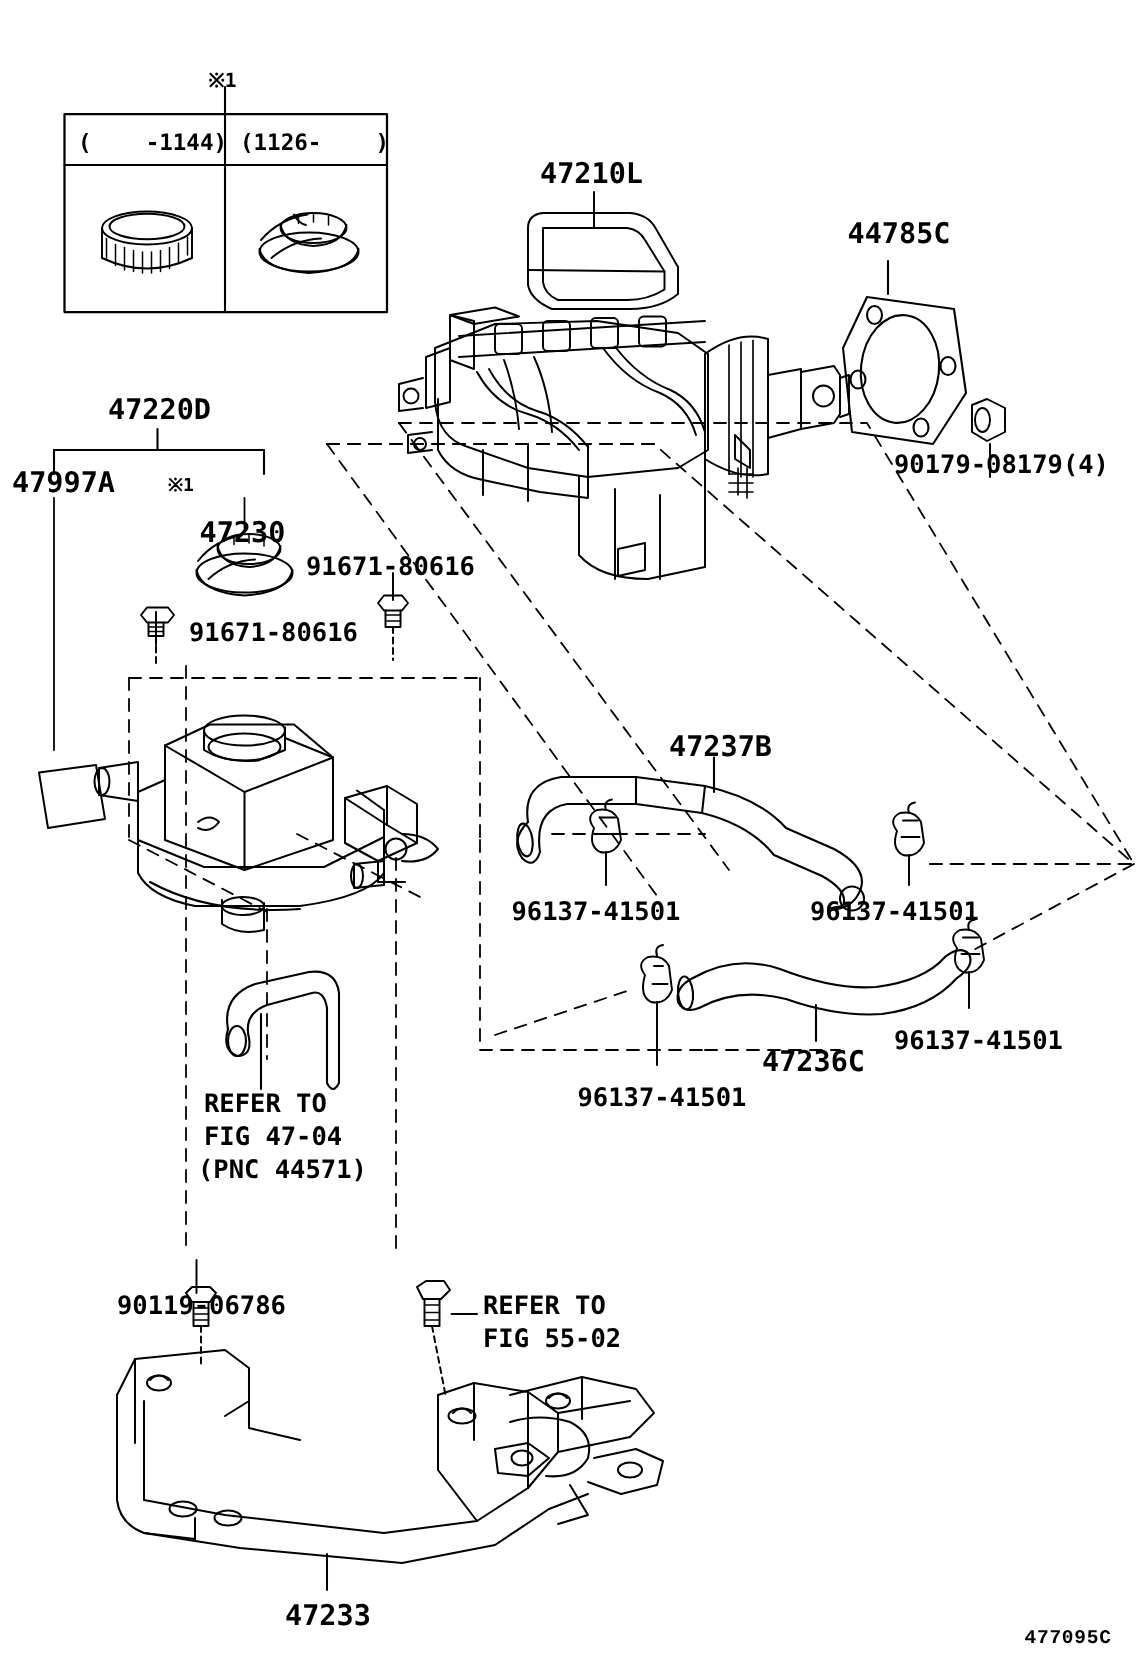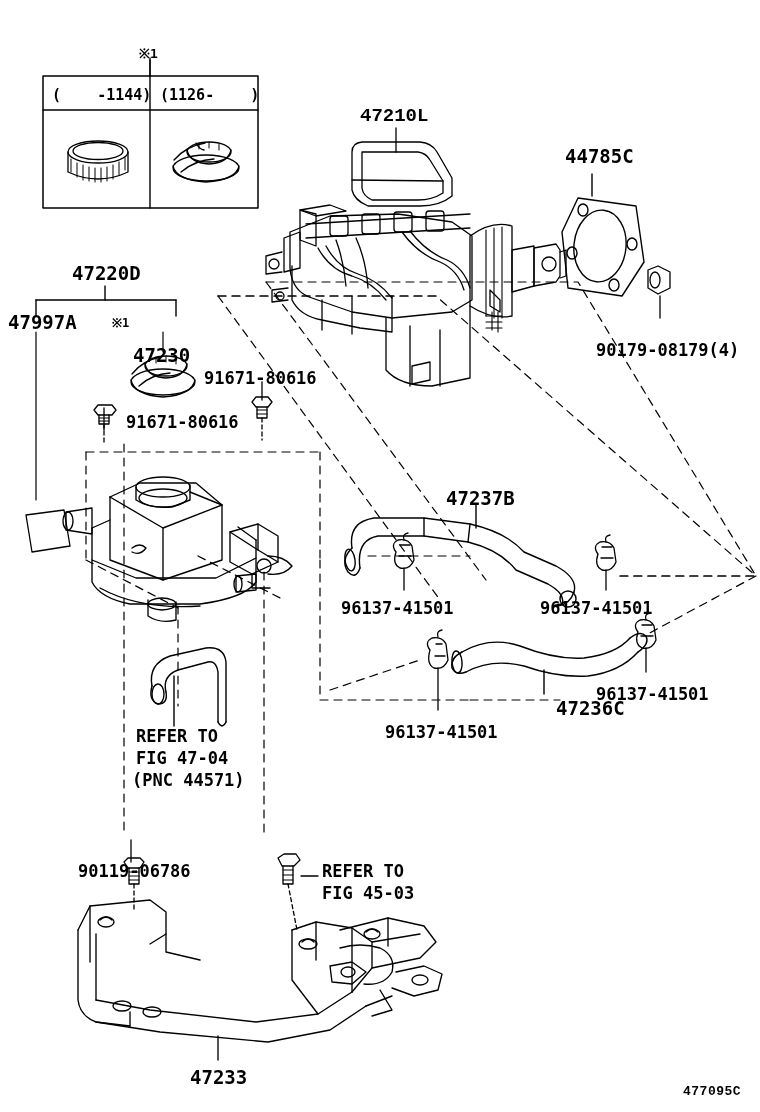--- a/index.html
+++ b/index.html
@@ -375,55 +375,55 @@
       <line x1="218" y1="1036" x2="218" y2="1060"></line>
     </g>
   </g>
 </svg>
 
 <div class="mk-top lbl" style="left:139px;top:44px;">※1</div>
 
 <div class="lbl tbl" style="left:52px;top:86px;">(    -1144)</div>
 <div class="lbl tbl" style="left:160px;top:86px;">(1126-    )</div>
 
-<div class="lbl pn" style="left:360px;top:105px;font-family:Liberation Mono, monospace;">47210L</div>
+<div class="lbl pn" style="left:360px;top:105px;">47210L</div>
 
 <div class="lbl pn" style="left:565px;top:145px;">44785C</div>
 
-<div class="lbl pn-sm" style="left:596px;top:340px;">90179-08179(4)</div>
+<div class="lbl pn-sm" style="left:596px;top:300px;">90179-08179(4)</div>
 
 <div class="lbl pn" style="left:72px;top:262px;">47220D</div>
 
 <div class="lbl pn" style="left:8px;top:311px;">47997A</div>
 
 <div class="lbl" style="left:112px;top:314px;font-size:12px;font-weight:bold;">※1</div>
 <div class="lbl pn" style="left:133px;top:311px;margin-top:33px;">47230</div>
 
 <div class="lbl pn-sm" style="left:204px;top:368px;">91671-80616</div>
 
 <div class="lbl pn-sm" style="left:126px;top:412px;">91671-80616</div>
 
 <div class="lbl pn" style="left:446px;top:487px;">47237B</div>
 
 <div class="lbl pn-sm" style="left:341px;top:598px;">96137-41501</div>
 
 <div class="lbl pn-sm" style="left:540px;top:598px;">96137-41501</div>
 
 <div class="lbl pn-sm" style="left:596px;top:684px;">96137-41501</div>
 
-<div class="lbl pn" style="left:508px;top:697px;margin-left:48px;">47236C</div>
+<div class="lbl pn" style="left:508px;top:697px;">47236C</div>
 
 <div class="lbl pn-sm" style="left:385px;top:722px;">96137-41501</div>
 
 <div class="lbl ref" style="left:136px;top:726px;">REFER TO</div>
 <div class="lbl ref" style="left:136px;top:748px;">FIG 47-04</div>
 <div class="lbl ref" style="left:132px;top:770px;">(PNC 44571)</div>
 
 <div class="lbl pn-sm" style="left:78px;top:825px;margin-top:36px;">90119-06786</div>
 
 <div class="lbl ref" style="left:322px;top:861px;">REFER TO</div>
-<div class="lbl ref" style="left:322px;top:883px;">FIG 45-03</div>
+<div class="lbl ref" style="left:322px;top:883px;">FIG 55-02</div>
 
 <div class="lbl pn" style="left:190px;top:1066px;">47233</div>
 
 <div class="fig" style="left:683px;top:1084px;">477095C</div>
 
 </div>
 
 </body></html>

